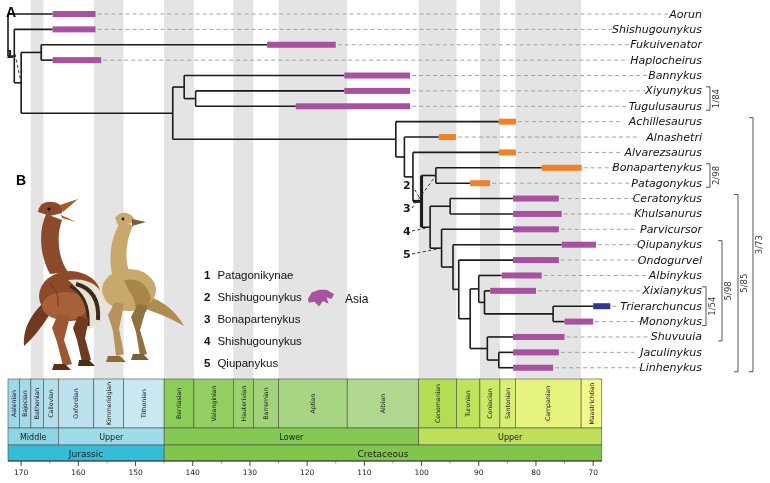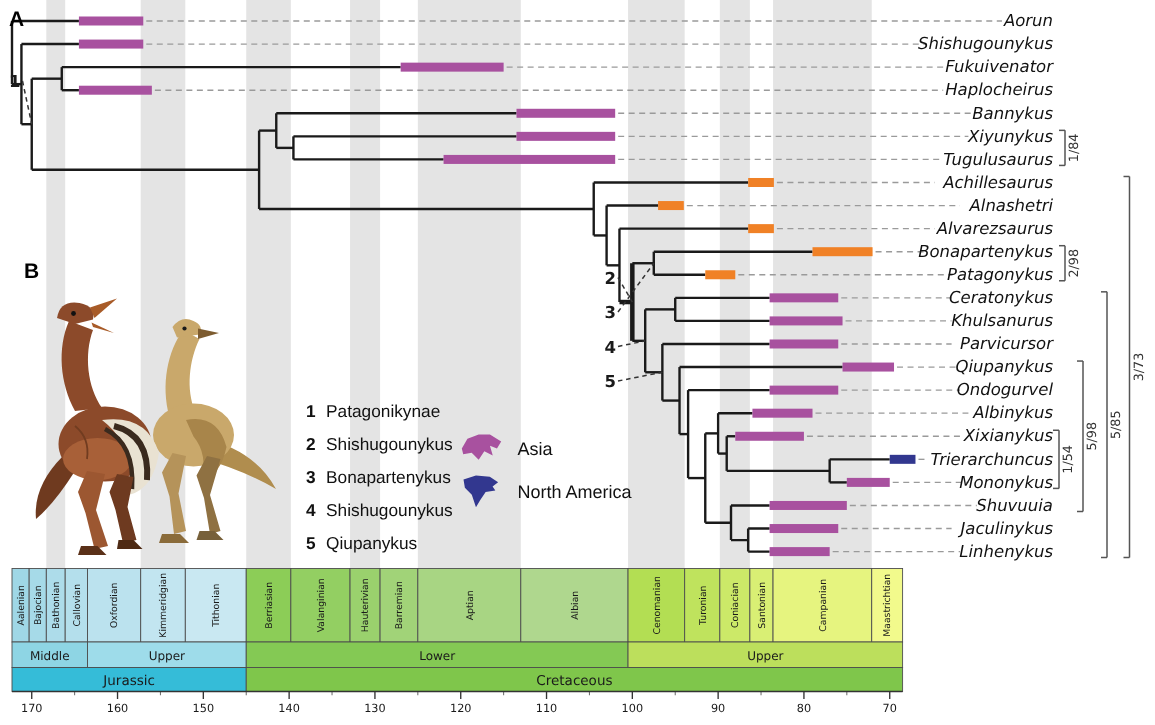--- a/index.html
+++ b/index.html
@@ -364,21 +364,15 @@
     </div>
   </div>
 
   <div class="continent-legend">
     <div class="continent-item">
       <svg class="c-asia" viewBox="0 0 32 24">
         <path d="M2 12 L6 5 L14 2 L22 2 L30 7 L27 12 L22 10 L24 17 L18 14 L14 20 L9 15 L3 16 Z"></path>
       </svg>
       <span>Asia</span>
     </div>
-    <div class="continent-item">
-      <svg class="c-na" viewBox="0 0 32 26">
-        <path d="M3 4 L12 1 L22 2 L28 6 L24 9 L26 12 L19 13 L15 19 L12 24 L9 15 L4 10 Z"></path>
-      </svg>
-      <span>North America</span>
-    </div>
   </div>
 
 </div>
 
 </body></html>

